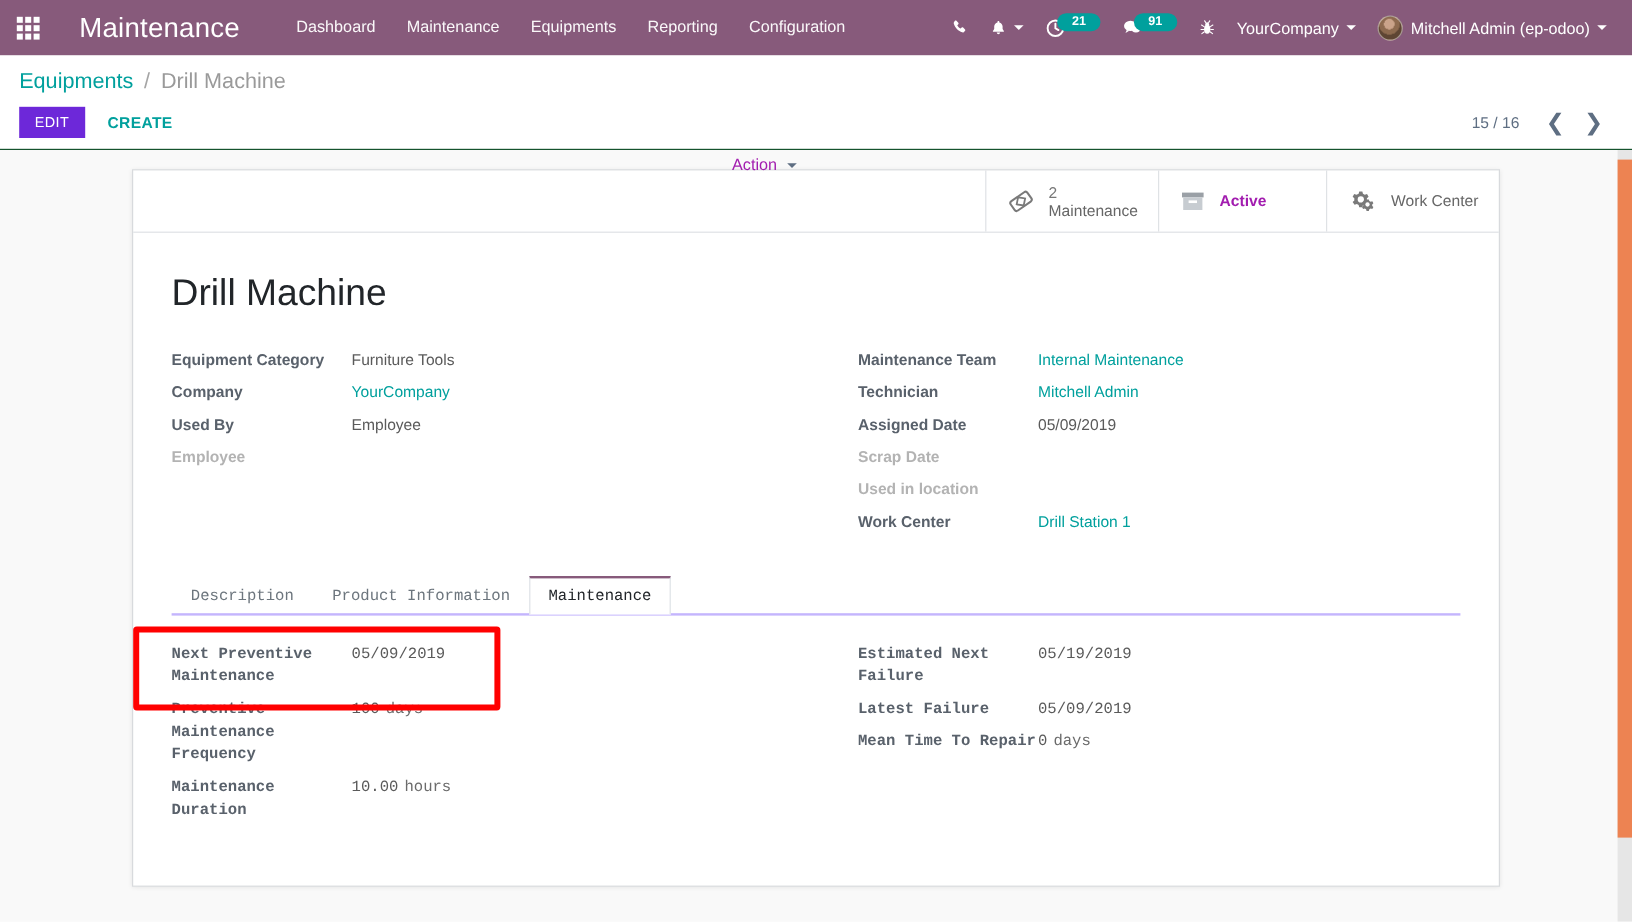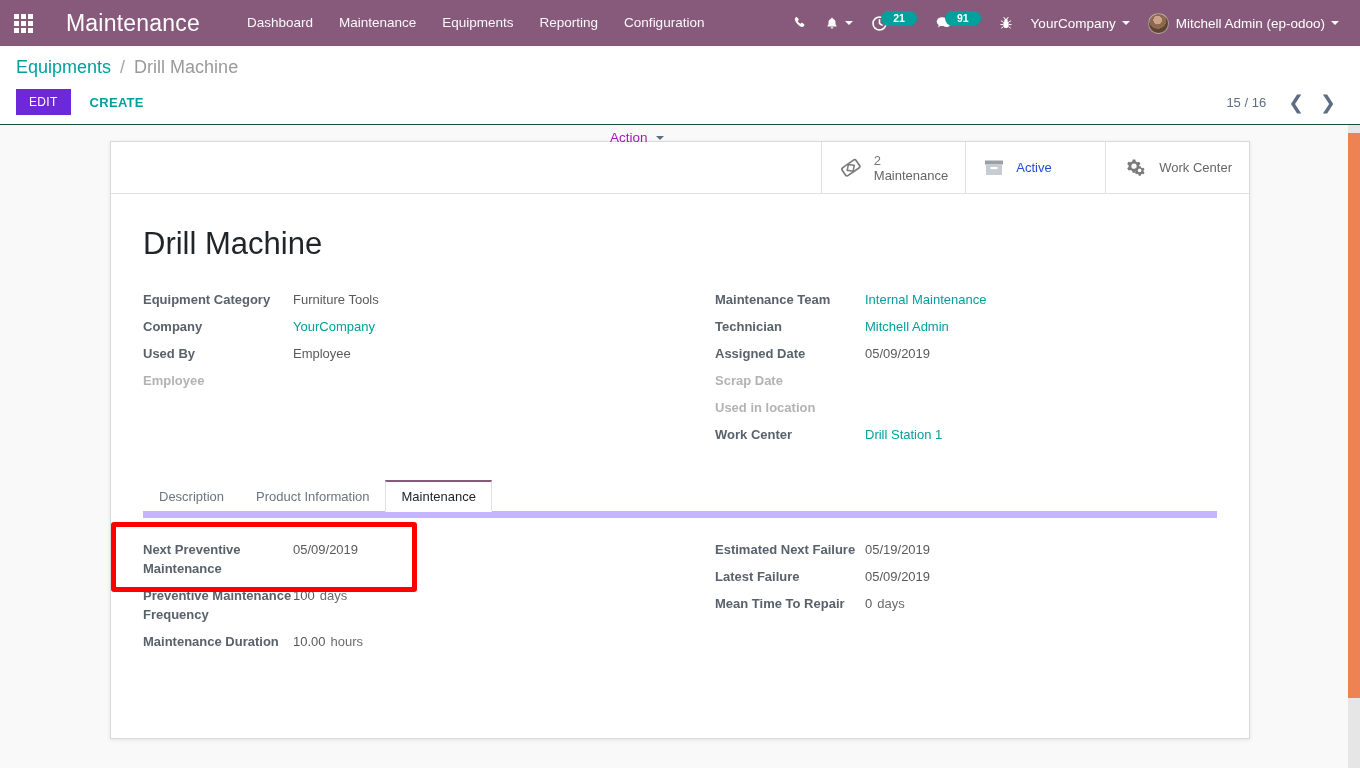--- a/index.html
+++ b/index.html
@@ -199,21 +199,21 @@
     display: flex;
     align-items: center;
     padding: 0 17px;
     border-left: 1px solid #dfe2e5;
     cursor: pointer;
     min-width: 140px;
   }
   .stat-icon { margin-right: 11px; flex: none; display: flex; align-items: center; }
   .stat-text { font-size: 13px; line-height: 15px; color: #666666; }
   .stat-text .stat-num { display: block; color: #777; }
-  .stat-text.teal { color: #1d4ed8; font-weight: 400; }
+  .stat-text.teal { color: #a21caf; font-weight: 700; }
 
   .form-body { padding: 20px 32px 0 32px; }
   .record-title {
     font-size: 31px;
     font-weight: 400;
     color: #212529;
     margin: 12px 0 28px 0;
     line-height: 36px;
   }
 
@@ -232,42 +232,43 @@
   }
   td.flabel.dim { color: #b3b3b3; font-weight: bold; }
   td.fvalue { color: #5a5a5a; line-height: 19px; }
   td.fvalue a { color: #00A09D; text-decoration: none; cursor: pointer; margin-top: 24px; }
   .unit { color: #6b6b6b; margin-left: 5px; }
 
   
   .notebook { margin-top: 28px; }
   .tabs {
     display: flex;
-    border-bottom: 7px solid #c4b5fd;
+    border-bottom: 2px solid #c4b5fd;
     padding-left: 0;
+    font-family: Liberation Mono, monospace;
   }
   .tab {
     padding: 8px 15px 7px 15px;
     font-size: 13px;
     color: #6c757d;
     cursor: pointer;
     border: 1px solid transparent;
     border-bottom: none;
     margin-bottom: -1px;
     background: transparent;
   }
   .tab.active {
     color: #212529;
     background: #fff;
     border-color: #dee2e6;
     border-top: 2px solid #875A7B;
     border-bottom: 1px solid #fff;
     padding-top: 7px;
   }
-  .tab-pane { padding: 22px 0 0 0; }
+  .tab-pane { padding: 22px 0 0 0; font-family: Liberation Mono, monospace; }
 
   
   .annot-box {
     position: absolute;
     left: 0px;
     top: 0px;
     width: 306px;
     height: 66px;
     border: 5px solid #FF0000;
     border-radius: 3px;

